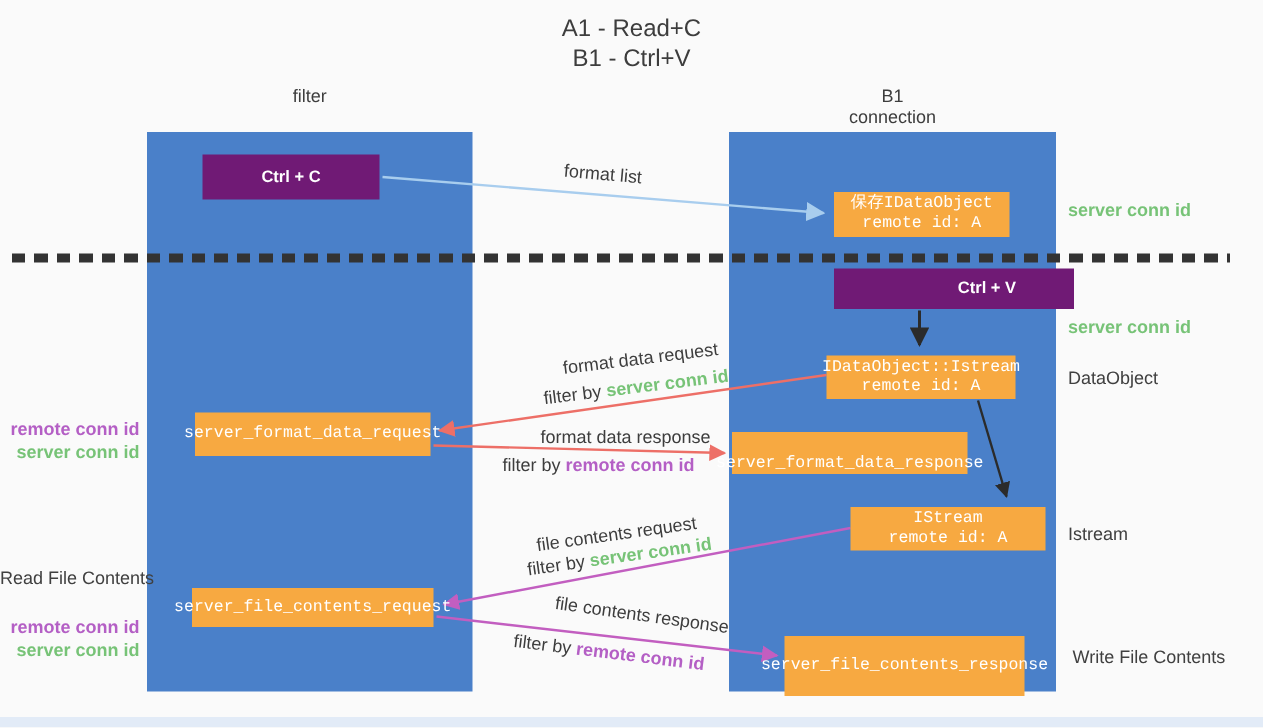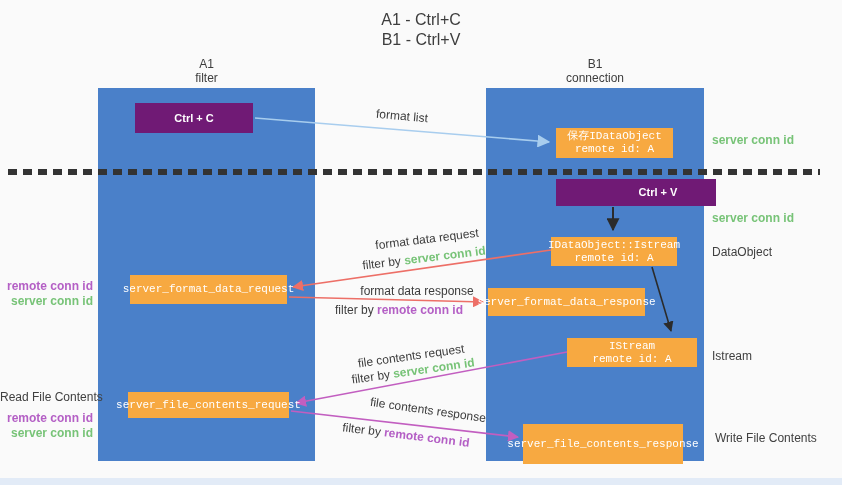--- a/index.html
+++ b/index.html
@@ -35,26 +35,25 @@
   .left-stack{left:0;width:93px;text-align:right;font-size:12px;line-height:15px;font-weight:bold;}
   svg.arrows{position:absolute;left:0;top:0;z-index:2;pointer-events:none;}
   .bottom-strip{left:0;top:478px;width:842px;height:7px;background:rgba(180,205,240,.35);}
 </style>
 </head>
 <body>
 
 <div id="canvas">
 
   <div class="abs title">
-    <div>A1 - Ctrl+C</div>
+    <div>A1 - Read+C</div>
     <div>B1 - Ctrl+V</div>
   </div>
 
   <div class="abs lane-header" style="left:98px;top:57px;width:217px;">
-    <div>A1</div>
     <div>filter</div>
   </div>
   <div class="abs lane-header" style="left:486px;top:57px;width:218px;">
     <div>B1</div>
     <div>connection</div>
   </div>
 
   <div class="abs lane lane-left"></div>
   <div class="abs lane lane-right"></div>
 
@@ -99,21 +98,21 @@
 
   <div class="abs node orange" style="left:551px;top:237px;width:126px;height:29px;">
     <div>IDataObject::Istream</div>
     <div>remote id: A</div>
   </div>
 
   <div class="abs node orange" style="left:130px;top:275px;width:157px;height:29px;">
     <div>server_format_data_request</div>
   </div>
 
-  <div class="abs node orange" style="left:488px;top:288px;width:157px;height:28px;">
+  <div class="abs node orange" style="left:488px;top:288px;width:157px;height:28px;justify-content:flex-end;">
     <div>server_format_data_response</div>
   </div>
 
   <div class="abs node orange" style="left:567px;top:338px;width:130px;height:29px;">
     <div>IStream</div>
     <div>remote id: A</div>
   </div>
 
   <div class="abs node orange" style="left:128px;top:392px;width:161px;height:26px;">
     <div>server_file_contents_request</div>
@@ -140,21 +139,21 @@
   <div class="abs side side-right g" style="left:712px;top:133px;">server conn id</div>
   <div class="abs side side-right g" style="left:712px;top:211px;">server conn id</div>
   <div class="abs side side-right" style="left:712px;top:245px;text-align:right;">DataObject</div>
   <div class="abs side side-right" style="left:712px;top:349px;">Istream</div>
   <div class="abs side side-right" style="left:715px;top:431px;">Write File Contents</div>
 
   <div class="abs left-stack" style="top:279px;">
     <div class="p">remote conn id</div>
     <div class="g">server conn id</div>
   </div>
-  <div class="abs side" style="left:0;width:93px;top:390px;text-align:right;">Read File Contents</div>
+  <div class="abs side" style="left:0;width:93px;top:378px;text-align:right;">Read File Contents</div>
   <div class="abs left-stack" style="top:411px;">
     <div class="p">remote conn id</div>
     <div class="g">server conn id</div>
   </div>
 
   <div class="abs bottom-strip"></div>
 
 </div>
 
 </body></html>

